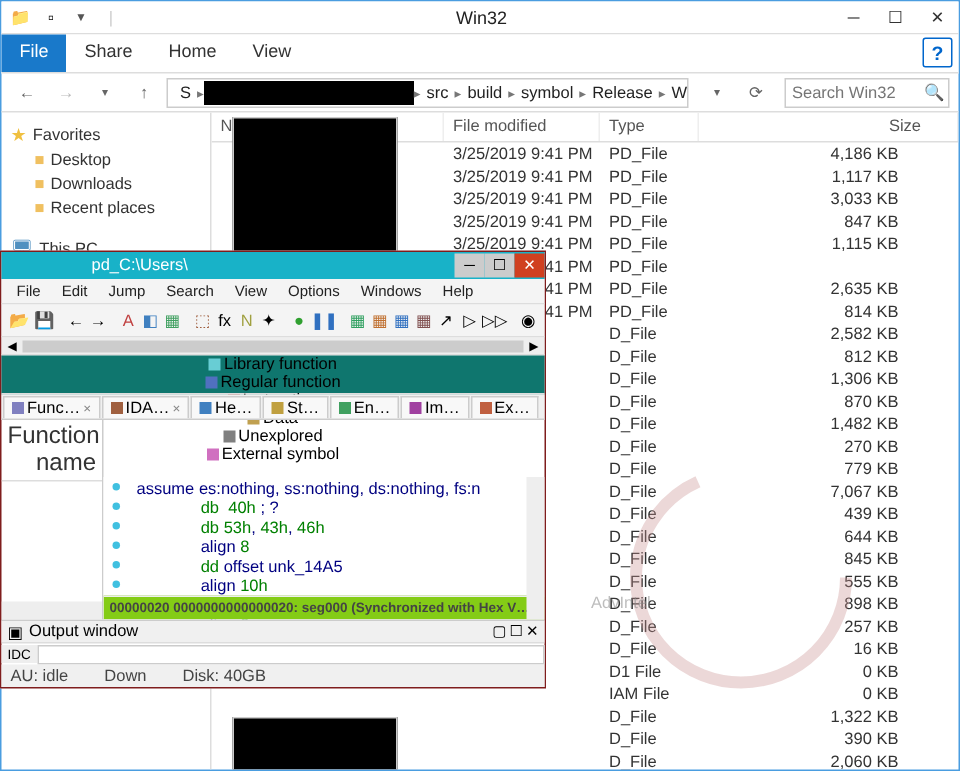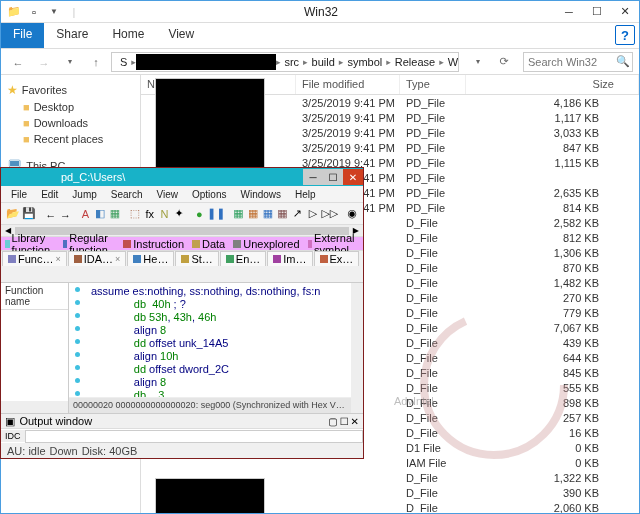--- a/index.html
+++ b/index.html
@@ -67,60 +67,60 @@
 .ida-winbtn { width:20px; height:16px; display:flex; align-items:center; justify-content:center; font-size:10px; cursor:pointer; }
 .ida-winbtn.cls { background:#d04020; color:#fff; }
 .ida-menubar { height:17px; background:#f4f4f4; display:flex; align-items:center; padding:0 4px; gap:2px; border-bottom:1px solid #ddd; }
 .ida-menu { font-size:10px; color:#222; padding:1px 6px; cursor:pointer; }
 .ida-toolbar { height:22px; background:#f4f4f4; display:flex; align-items:center; padding:0 4px; gap:1px; border-bottom:1px solid #ddd; }
 .tbtn { width:18px; height:18px; display:flex; align-items:center; justify-content:center; font-size:11px; cursor:pointer; border:1px solid transparent; }
 .tgap { width:6px; }
 .ida-navband { height:12px; background:#eee; display:flex; align-items:center; padding:0 4px; border-bottom:1px solid #ddd; }
 .navstrip { flex:1; height:8px; background:#ccc; margin:0 4px; }
 
-.ida-tagbar { height:14px; display:flex; align-items:center; background:#f0abfc; border-bottom:1px solid #ddd; font-size:9px; }
+.ida-tagbar { height:26px; display:flex; align-items:center; background:#0f766e; border-bottom:1px solid #ddd; font-size:9px;flex-direction:column; }
 .tag { padding:0 4px; display:flex; align-items:center; gap:2px; }
 .swatch { width:8px; height:8px; display:inline-block; }
 .sw-lib { background:#68cdd4; }
 .sw-reg { background:#5070c0; }
 .sw-ins { background:#c05050; }
 .sw-dat { background:#c0a050; }
 .sw-unx { background:#808080; }
 .sw-ext { background:#d070c0; }
 
-.ida-tabs { height:32px; background:#f0f0f0; display:flex; align-items:flex-start; border-bottom:1px solid #ccc; font-size:9px; overflow:hidden; }
+.ida-tabs { height:17px; background:#f0f0f0; display:flex; align-items:center; border-bottom:1px solid #ccc; font-size:9px; overflow:hidden; }
 .ida-tab { padding:1px 5px; border:1px solid #ccc; border-bottom:none; background:#f8f8f8; margin-left:1px; cursor:pointer; display:flex; gap:2px; align-items:center; white-space:nowrap; }
 .ida-tab .sq { width:8px; height:8px; display:inline-block; }
 .ida-tab .x { color:#888; font-size:9px; }
 
 .ida-main { flex:1; display:flex; overflow:hidden; }
 .ida-funcs { width:68px; border-right:1px solid #ccc; display:flex; flex-direction:column; }
-.ida-funcs-head { font-size:10px; padding:2px 4px; border-bottom:1px solid #ddd; color:#333; }
+.ida-funcs-head { font-size:16px; padding:2px 4px; border-bottom:1px solid #ddd; color:#333;text-align:right; }
 .ida-funcs-body { flex:1; overflow:hidden; position:relative; }
 .ida-funcs-body .sb { position:absolute; bottom:0; left:0; right:0; height:12px; background:#eee; }
 
-.ida-disasm { flex:1; background:#fff; overflow:hidden; position:relative; font-family:"Consolas","Courier New",monospace; font-size:10px; line-height:13px; }
+.ida-disasm { flex:1; background:#fff; overflow:hidden; position:relative; font-family:"Consolas","Courier New",monospace; font-size:10px; line-height:13px;margin-top:38px; }
 .ida-disasm-gutter { position:absolute; left:0; top:0; width:18px; height:100%; }
 .gdot { width:5px; height:5px; border-radius:50%; background:#40c0e0; position:absolute; left:6px; }
 .ida-disasm-code { position:absolute; left:22px; top:2px; right:10px; }
 .ida-disasm-code div { white-space:pre; }
 .kw { color:#000080; }
 .num { color:#008000; }
-.ida-disasm-foot { position:absolute; bottom:0; left:0; right:0; font-size:9px; color:#444; padding:1px 4px; background:#e5e5e5; border-top:1px solid #eee; }
+.ida-disasm-foot { position:absolute; bottom:0; left:0; right:0; font-size:9px; color:#444; padding:1px 4px; background:#84cc16; border-top:1px solid #eee;font-weight:bold; }
 .ida-sb { position:absolute; right:0; top:0; width:12px; height:100%; background:#eee; }
 
 .ida-output { border-top:1px solid #ccc; }
 .ida-out-head { height:14px; background:#f0f0f0; display:flex; align-items:center; font-size:9px; padding:0 4px; justify-content:space-between; }
 .ida-out-head .r { display:flex; gap:2px; }
 .ida-out-head .r span { cursor:pointer; font-size:10px; }
 .ida-out-body { height:15px; font-family:"Courier New",monospace; font-size:10px; padding:1px 4px; color:#333; }
 .ida-cmd { height:15px; display:flex; align-items:center; border-top:1px solid #ddd; }
 .ida-cmd .lbl { font-size:9px; background:#eee; padding:1px 4px; }
 .ida-cmd input { flex:1; border:1px solid #ccc; height:13px; font-size:10px; padding:0 2px; }
-.ida-status { height:15px; background:#f0f0f0; display:flex; align-items:center; font-size:9px; color:#444; padding:0 6px; gap:4px; }
+.ida-status { height:15px; background:#f0f0f0; display:flex; align-items:center; font-size:9px; color:#444; padding:0 6px; gap:24px; }
 </style>
 </head>
 <body>
 
 <div class="explorer">
   <div class="titlebar">
     <div class="qat">
       <span class="qat-icon" style="color:#f0c060">📁</span>
       <span class="qat-icon">▫</span>
       <span class="qat-icon" style="font-size:8px;color:#555">▼</span>

